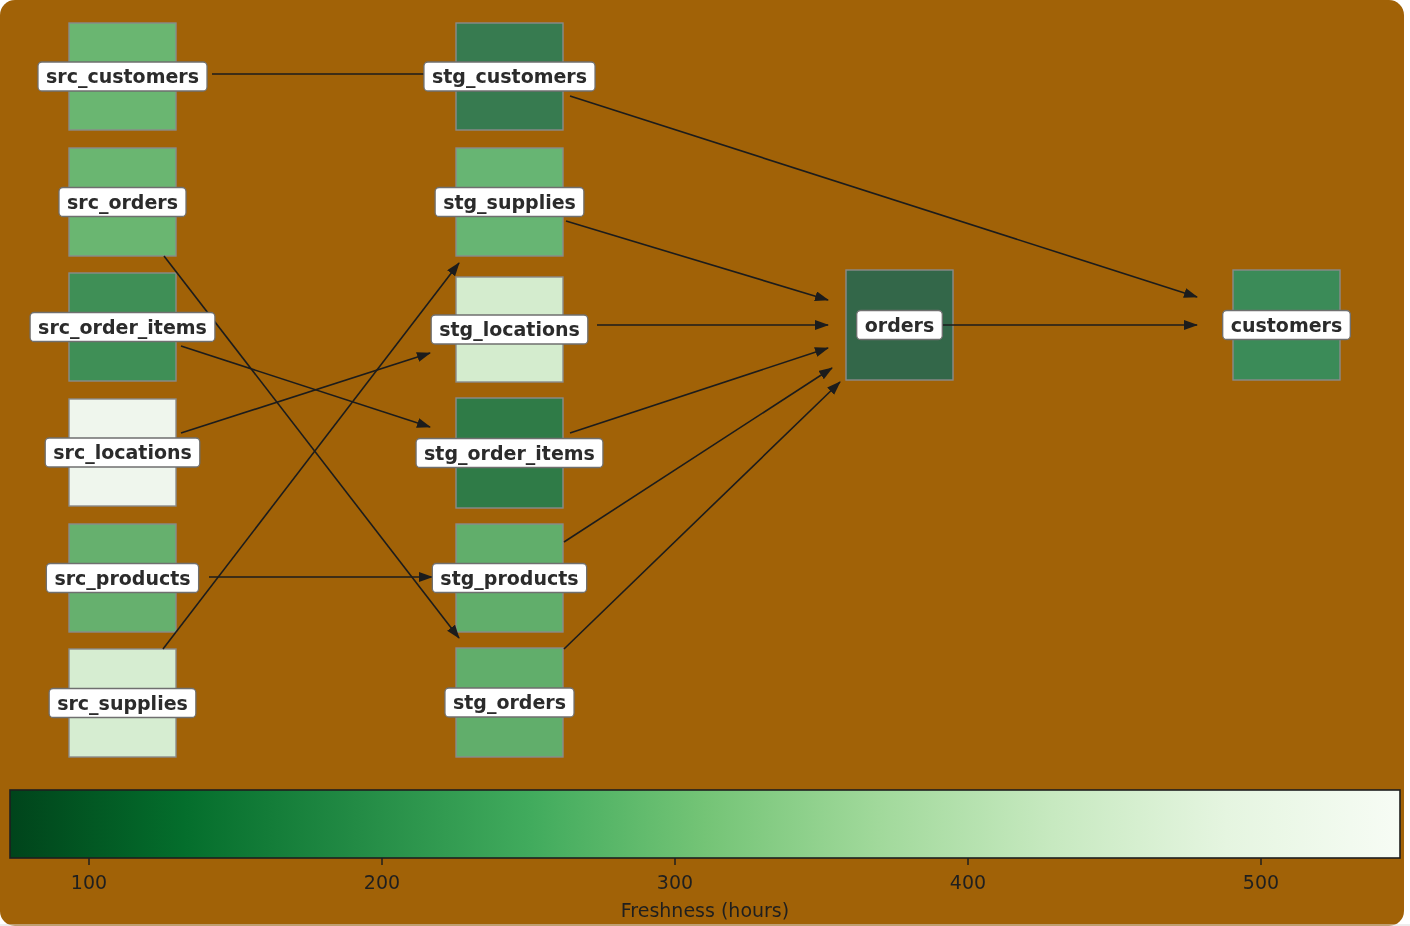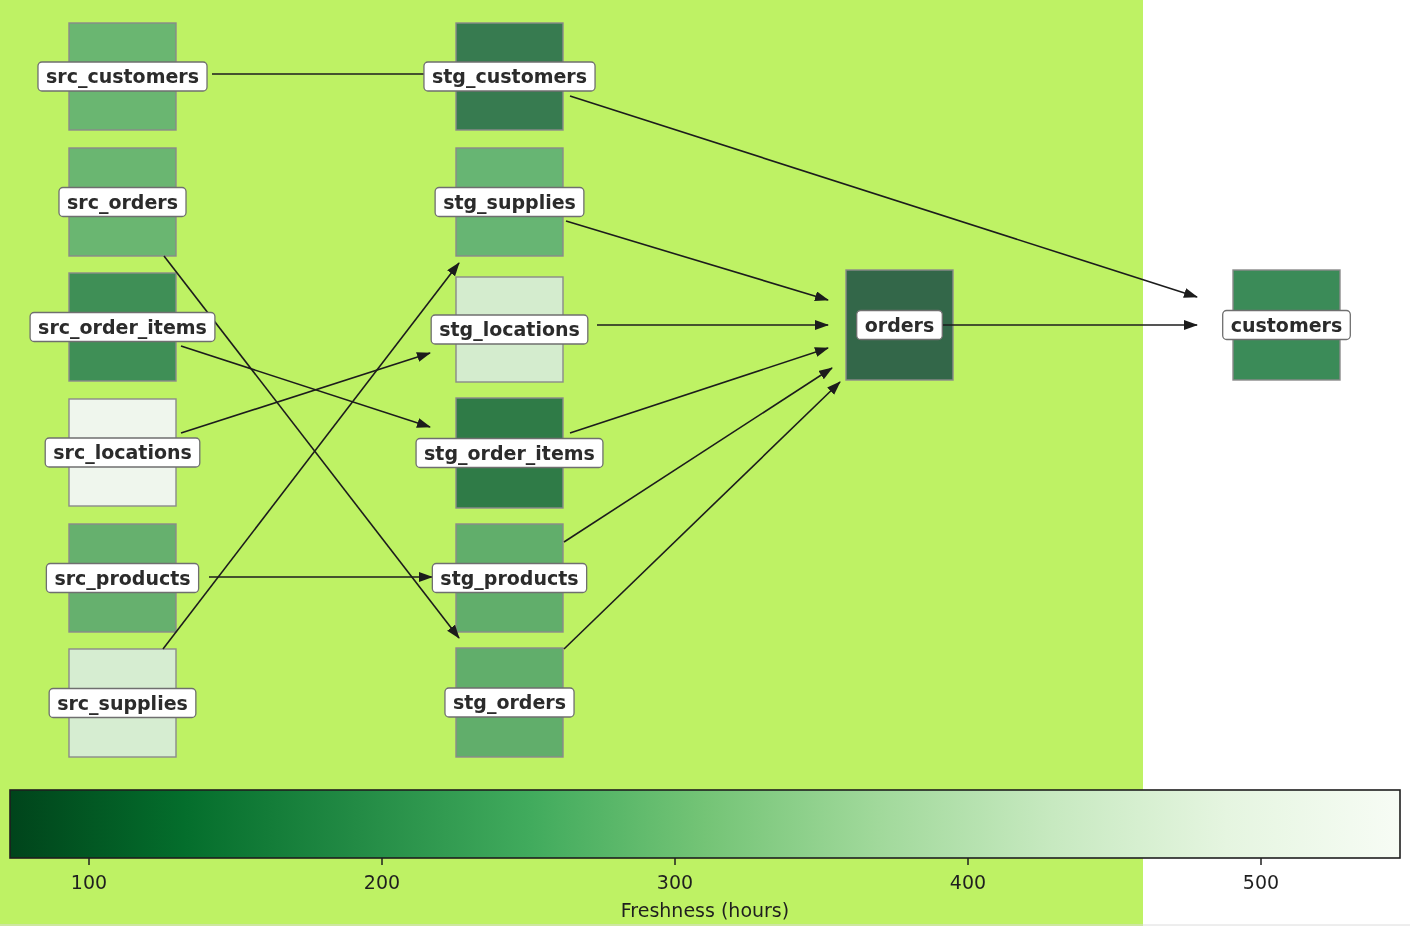--- a/index.html
+++ b/index.html
@@ -6,23 +6,24 @@
     margin: 0;
     padding: 0;
     background: #ffffff;
     width: 1410px;
     height: 926px;
     overflow: hidden;
     font-family: "DejaVu Sans", sans-serif;
   }
   #stage {
     position: relative;
-    width: 1143px;
+    width: 1404px;
     height: 926px;
-    background: #bef264;
+    background: #a16207;
+    border-radius: 15px;
   }
   svg { display: block; }
   text { font-family: "DejaVu Sans", sans-serif; }
 </style>
 </head>
 <body>
 
 <div id="stage">
   <svg id="diagram-svg" width="1410" height="926" viewBox="0 0 1410 926" xmlns="http://www.w3.org/2000/svg">
     <defs id="svg-defs">

